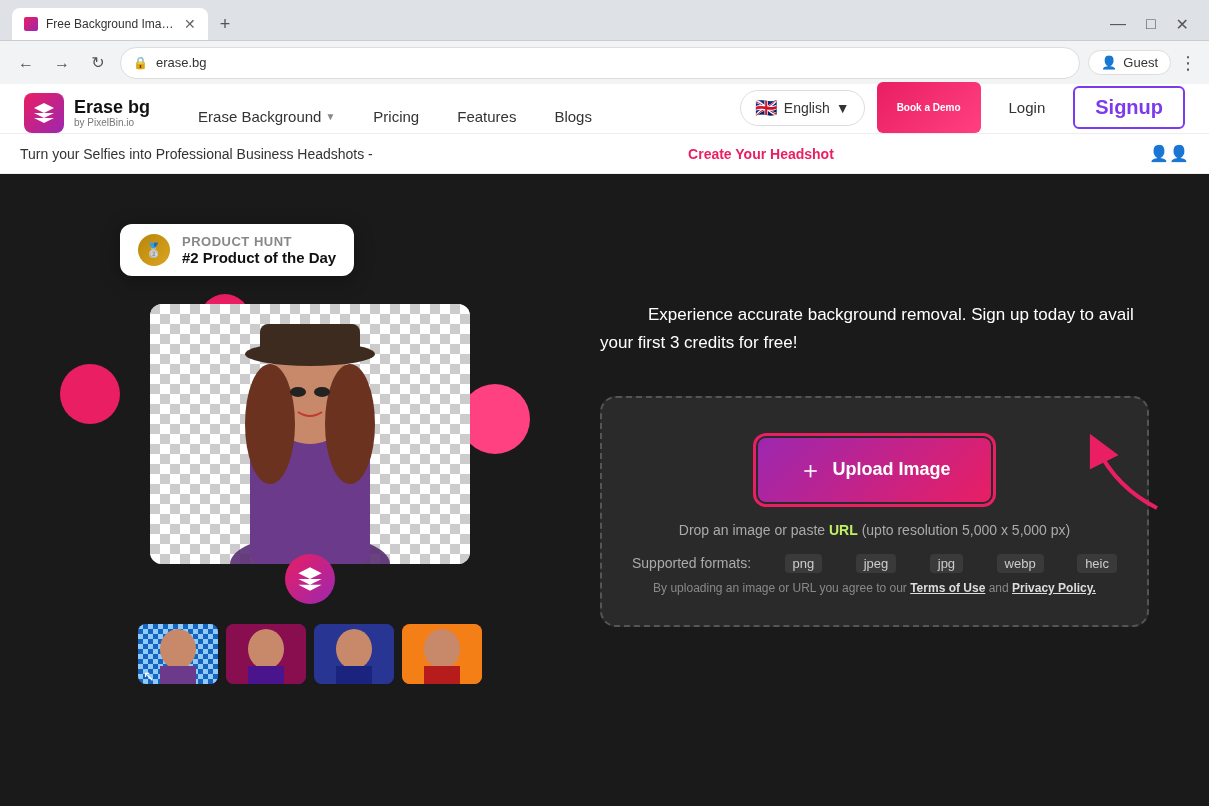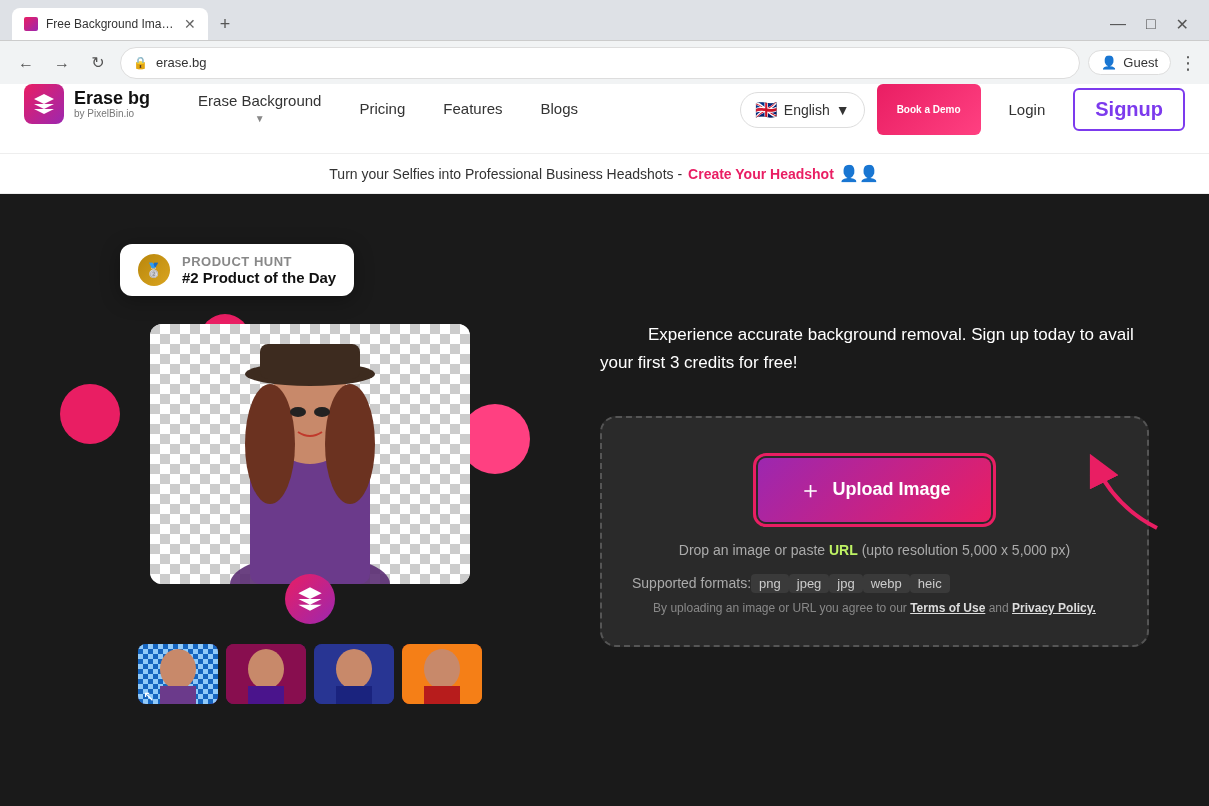--- a/index.html
+++ b/index.html
@@ -19,39 +19,39 @@
 
     .browser-toolbar { background: #f1f3f4; display: flex; align-items: center; padding: 6px 12px; gap: 8px; height: 44px; border-top: 1px solid #ccc; }
     .browser-nav-btn { background: none; border: none; cursor: pointer; color: #555; font-size: 16px; padding: 4px; border-radius: 50%; width: 28px; height: 28px; display: flex; align-items: center; justify-content: center; }
     .browser-address-bar { flex: 1; display: flex; align-items: center; background: #fff; border-radius: 20px; padding: 4px 12px; gap: 8px; border: 1px solid #ddd; height: 32px; }
     .browser-address-text { font-size: 13px; color: #333; flex: 1; }
     .browser-guest-btn { display: flex; align-items: center; gap: 6px; background: #fff; border: 1px solid #ddd; border-radius: 16px; padding: 4px 12px; font-size: 13px; color: #333; cursor: pointer; }
     .browser-menu-btn { background: none; border: none; cursor: pointer; font-size: 18px; color: #555; }
     .lock-icon { color: #666; font-size: 12px; }
 
     
-    .site-navbar { background: #fff; display: flex; align-items: flex-start; padding: 0 24px; height: 70px; border-bottom: 1px solid #eee; }
+    .site-navbar { background: #fff; display: flex; align-items: flex-end; padding: 0 24px; height: 50px; border-bottom: 1px solid #eee; }
     .site-logo { display: flex; align-items: center; gap: 10px; margin-right: 32px; }
     .logo-icon { width: 40px; height: 40px; background: linear-gradient(135deg, #e91e63, #9c27b0); border-radius: 8px; display: flex; align-items: center; justify-content: center; }
     .logo-icon svg { width: 24px; height: 24px; fill: white; }
     .logo-text { display: flex; flex-direction: column; }
     .logo-name { font-size: 18px; font-weight: 700; color: #111; line-height: 1.1; }
     .logo-sub { font-size: 10px; color: #777; }
     .site-nav-links { display: flex; align-items: center; gap: 6px; flex: 1; }
-    .nav-item { display: flex; align-items: center; gap: 4px; padding: 8px 16px; font-size: 15px; color: #333; cursor: pointer; font-weight: 500; text-decoration: none; border-radius: 6px; white-space: nowrap; flex-direction: column; }
+    .nav-item { display: flex; align-items: center; gap: 4px; padding: 8px 16px; font-size: 15px; color: #333; cursor: pointer; font-weight: 500; text-decoration: none; border-radius: 6px; white-space: nowrap; }
     .nav-item .chevron { font-size: 10px; color: #888; }
     .nav-lang { display: flex; align-items: center; gap: 6px; padding: 6px 14px; border: 1px solid #ddd; border-radius: 20px; font-size: 14px; cursor: pointer; color: #333; background: #fff; }
     .flag-icon { font-size: 18px; }
     .nav-book-demo { background: linear-gradient(135deg, #e91e63, #ff4081); color: white; border: none; border-radius: 6px; padding: 20px 20px; font-size: 10px; font-weight: 600; cursor: pointer; white-space: nowrap; }
     .nav-login { padding: 8px 16px; font-size: 15px; color: #333; cursor: pointer; font-weight: 500; }
     .nav-signup { padding: 8px 20px; font-size: 20px; color: #7c3aed; font-weight: 600; cursor: pointer; border: 2px solid #7c3aed; border-radius: 6px; }
     .nav-right { display: flex; align-items: center; gap: 12px; margin-left: 12px; }
 
     
-    .announcement-bar { background: #fff; border-bottom: 1px solid #eee; text-align: center; padding: 10px 20px; font-size: 14px; color: #333; display: flex; align-items: center; justify-content: center; gap: 6px; }
+    .announcement-bar { background: #fff; border-bottom: 1px solid #eee; text-align: center; padding: 10px 20px; font-size: 14px; color: #333; display: flex; align-items: center; justify-content: space-between; gap: 6px; }
     .announcement-link { color: #e91e63; font-weight: 600; text-decoration: none; cursor: pointer; }
     .announcement-emoji { font-size: 16px; }
 
     
     .hero-section { background: #1a1a1a; display: flex; align-items: center; padding: 40px 60px 40px 80px; gap: 60px; min-height: 580px; }
 
     
     .hero-left { flex: 0 0 460px; position: relative; display: flex; flex-direction: column; align-items: center; }
     .product-hunt-badge { background: #fff; border-radius: 12px; padding: 10px 18px; display: flex; align-items: center; gap: 12px; position: absolute; top: -20px; left: 40px; box-shadow: 0 4px 20px rgba(0,0,0,0.3); z-index: 10; }
     .ph-medal { width: 32px; height: 32px; background: linear-gradient(135deg, #b8860b, #daa520); border-radius: 50%; display: flex; align-items: center; justify-content: center; color: white; font-size: 14px; font-weight: bold; position: relative; }
@@ -91,21 +91,21 @@
     
     .upload-box { background: #2a2a2a; border: 2px dashed #555; border-radius: 16px; padding: 40px 30px 30px; max-width: 580px; position: relative; }
     .upload-btn-wrapper { display: flex; justify-content: center; margin-bottom: 20px; position: relative; }
     .upload-btn { background: linear-gradient(135deg, #9c27b0, #e91e63); color: white; border: none; border-radius: 8px; padding: 16px 40px; font-size: 18px; font-weight: 700; cursor: pointer; display: flex; align-items: center; gap: 10px; outline: 3px solid #e91e63; outline-offset: 2px; }
     .upload-plus { font-size: 24px; font-weight: 300; }
 
     .arrow-indicator { position: absolute; right: -60px; top: -10px; }
 
     .upload-drop-text { text-align: center; font-size: 14px; color: #aaa; margin-bottom: 16px; }
     .upload-url-link { color: #bef264; cursor: pointer; font-weight: 600; }
-    .upload-formats { text-align: center; font-size: 14px; color: #aaa; margin-bottom: 8px; display: flex; align-items: center; justify-content: flex-start; flex-wrap: wrap; }
+    .upload-formats { text-align: center; font-size: 14px; color: #aaa; margin-bottom: 8px; display: flex; align-items: center; justify-content: space-between; flex-wrap: wrap; }
     .format-badge { background: #3a3a3a; border-radius: 4px; padding: 2px 8px; font-size: 13px; color: #ccc; }
     .upload-terms { text-align: center; font-size: 12px; color: #888; }
     .terms-link { color: #ddd; text-decoration: underline; cursor: pointer; font-weight: 600; }
   </style>
 </head>
 <body>
 
 <div class="browser-chrome">
   <div class="browser-titlebar">
     <div class="browser-tabs">

